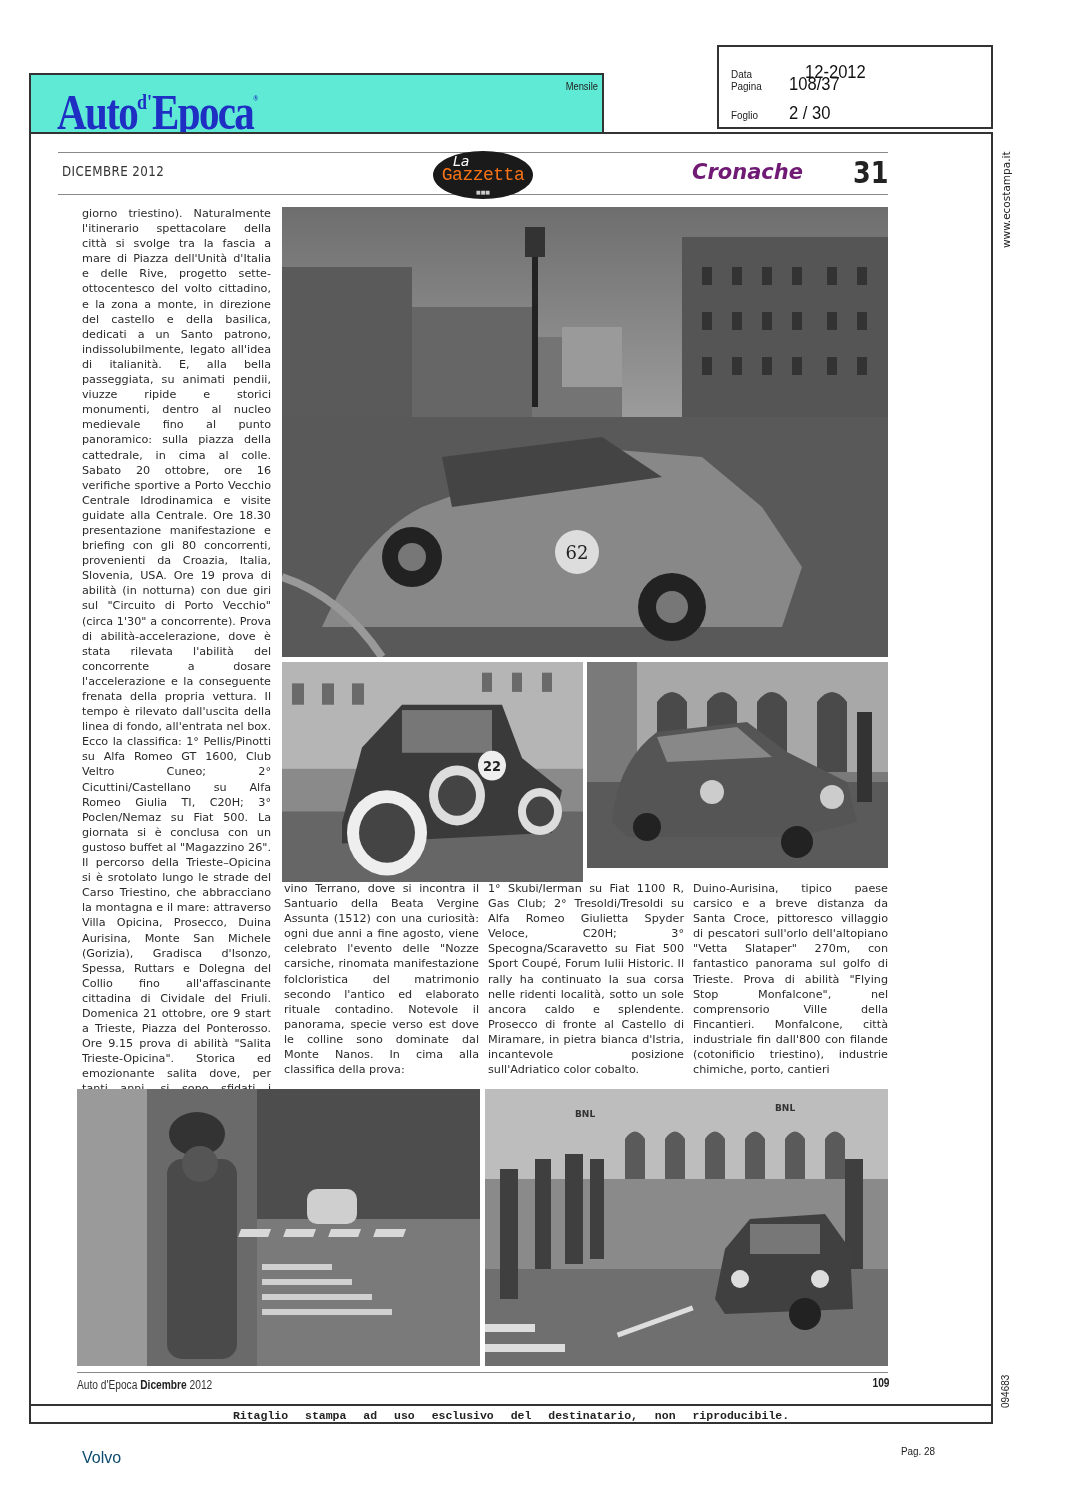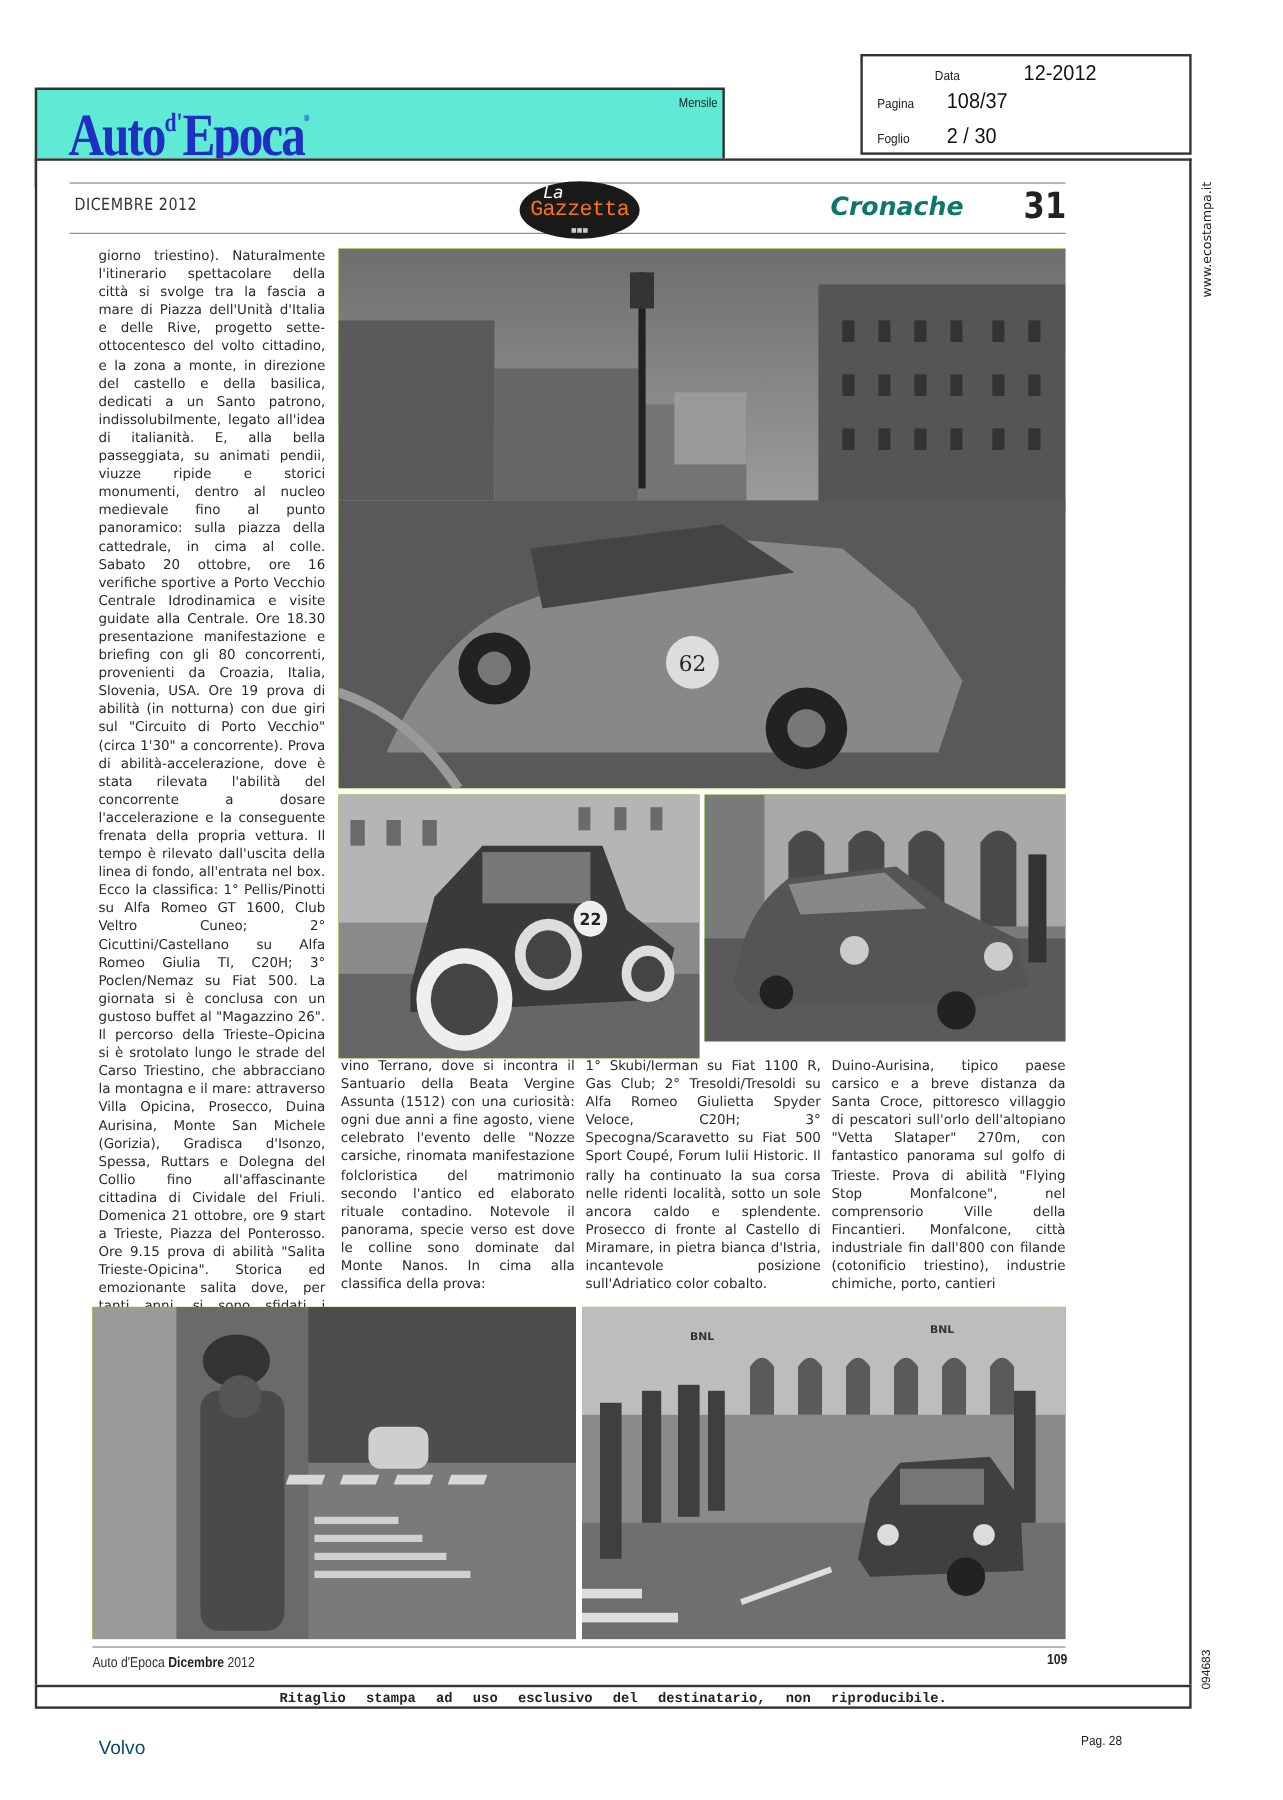--- a/index.html
+++ b/index.html
@@ -22,21 +22,21 @@
   .footer-bar { position: absolute; left: 29px; top: 1404px; width: 964px; height: 20px; border: 2px solid #333; background: #fff; display: flex; justify-content: center; align-items: flex-end; }
   .footer-bar span { font-family: "Liberation Mono", monospace; font-size: 11.5px; font-weight: bold; color: #222; word-spacing: 10px; }
 
   
   .rule { position: absolute; height: 1px; background: #888; }
   .mag-date { position: absolute; left: 62px; top: 163px; font-family: "DejaVu Sans", sans-serif; font-size: 14px; color: #333; letter-spacing: 0.5px; transform: scaleX(0.85); transform-origin: left; }
   .gazzetta { position: absolute; left: 433px; top: 151px; width: 100px; height: 48px; border-radius: 50%; background: #1a1a1a; display: flex; align-items: center; justify-content: center; flex-direction: column; }
   .gazzetta .la { position: absolute; left: 20px; top: 2px; font-size: 14px; color: #fff; font-style: italic; }
   .gazzetta .gz { font-family: Liberation Mono, monospace; font-size: 18px; color: #f97316; letter-spacing: -0.5px; text-align: center; }
   .gazzetta .sub { position: absolute; bottom: 4px; font-size: 5px; color: #ccc; }
-  .section-name { position: absolute; left: 692px; top: 160px; font-family: "DejaVu Sans", sans-serif; font-style: italic; font-weight: bold; font-size: 21px; color: #0f766e; }
+  .section-name { position: absolute; left: 692px; top: 160px; font-family: "DejaVu Sans", sans-serif; font-style: italic; font-weight: bold; font-size: 21px; color: #701a75; }
   .page-num { position: absolute; left: 853px; top: 155px; font-family: "DejaVu Sans", sans-serif; font-weight: bold; font-size: 30px; color: #222; transform: scaleX(0.85); transform-origin: left; }
 
   
   .col { position: absolute; font-family: "DejaVu Sans", sans-serif; font-size: 11.2px; line-height: 15.1px; color: #2a2a2a; text-align: justify; }
   .col p { hyphens: auto; }
 
   
   .photo { position: absolute; overflow: hidden; background: #84cc16; }
   .photo svg { width: 100%; height: 100%; display: block; }
 
@@ -53,21 +53,21 @@
   .bottom-right { position: absolute; left: 899px; top: 1445px; font-family: "Liberation Sans", sans-serif; font-size: 11px; color: #222; transform: scaleX(0.9); }
 </style>
 </head>
 <body>
 
 <div class="hdr-left">
   <div class="logo"><span>Auto</span><sup>d'</sup><span>Epoca</span><span class="reg">®</span></div>
   <div class="mensile">Mensile</div>
 </div>
 <div class="hdr-right">
-  <div class="meta-row" style="top:4px;margin-left:48px;">
+  <div class="meta-row" style="top:15px;">
     <span class="meta-label">Data</span>
     <span class="meta-value" style="margin-left:16px;">12-2012</span>
   </div>
   <div class="meta-row" style="top:27px;">
     <span class="meta-label">Pagina</span>
     <span class="meta-value">108/37</span>
   </div>
   <div class="meta-row" style="top:56px;">
     <span class="meta-label">Foglio</span>
     <span class="meta-value">2 / 30</span>

